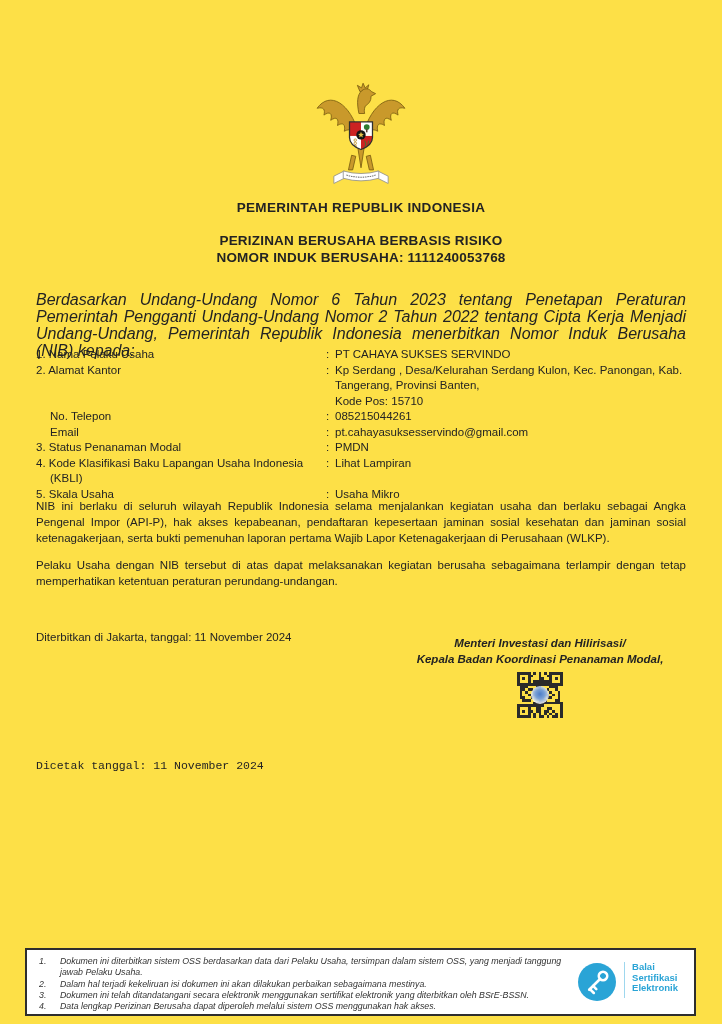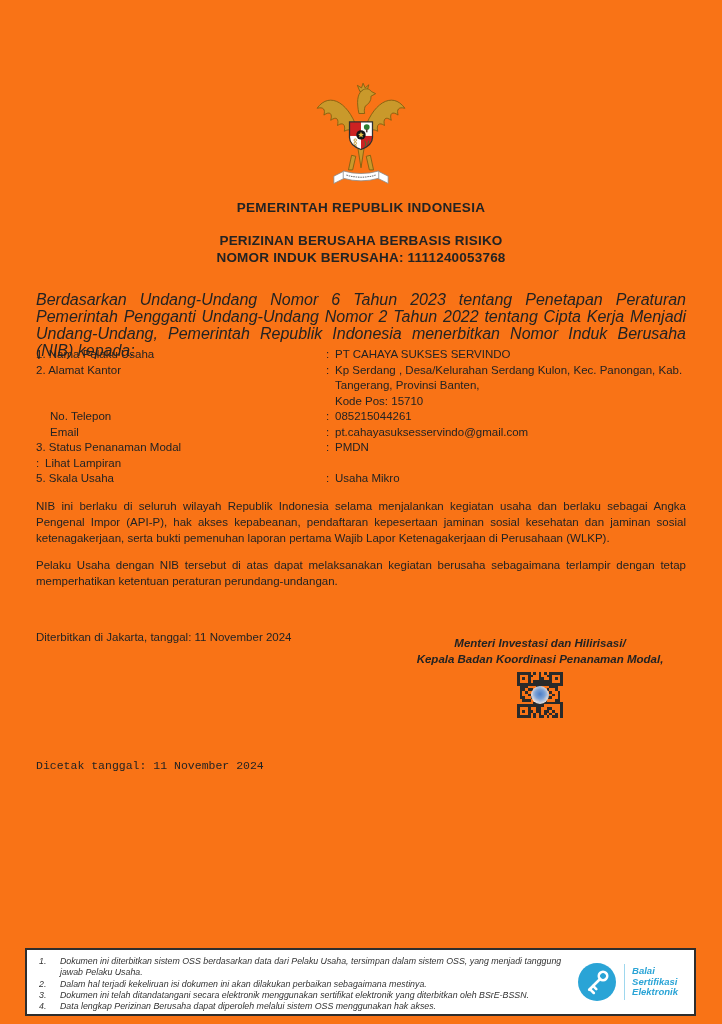--- a/index.html
+++ b/index.html
@@ -1,17 +1,17 @@
 <!DOCTYPE html>
 <html><head>
 <meta charset="utf-8">
 <style>
   html,body{margin:0;padding:0;background:#e9e9e9;}
   .page{
-    position:relative;width:722px;height:1024px;margin:0 auto;background:#f97316;
+    position:relative;width:722px;height:1024px;margin:0 auto;background:#fde047;
     font-family:"Liberation Sans",sans-serif;color:#232323;overflow:hidden;
   }
   .emblem{position:absolute;top:82px;left:50%;transform:translateX(-50%);}
   .h-gov{position:absolute;top:200px;left:0;right:0;text-align:center;
     font-size:13.5px;font-weight:bold;letter-spacing:.3px;}
   .h-title{position:absolute;top:233px;left:0;right:0;text-align:center;
     font-size:13.5px;font-weight:bold;line-height:16.5px;letter-spacing:.2px;}
   .intro{position:absolute;top:291px;left:36px;right:36px;margin:0;
     font-size:16px;line-height:17px;text-align:justify;font-style:italic;}
   .fields{position:absolute;top:347px;left:36px;right:34px;font-size:11.5px;line-height:15.5px;}
@@ -34,21 +34,21 @@
   .qr::after{content:"";position:absolute;left:14px;top:14px;width:18px;height:18px;border-radius:50%;
     background:radial-gradient(circle at 50% 45%, #4d7ec7 0%, #7aa1d6 35%, rgba(250,250,252,.85) 70%, rgba(255,255,255,0) 100%);}
   .sig-caption{line-height:14px;}
   .footer{position:absolute;top:948px;left:25px;width:671px;height:68px;
     border:2px solid #2e2e2e;box-sizing:border-box;padding:6px 10px 4px 12px;background:#fff;}
   .notes{width:538px;font-style:italic;font-size:8.8px;line-height:11.3px;color:#333;}
   .note{display:flex;}
   .note-num{flex:none;width:21px;}
   .note-text{flex:1;}
   .bse{position:absolute;right:16px;top:50%;transform:translateY(-50%);
-    display:flex;align-items:center;gap:7px;font-style:italic;}
+    display:flex;align-items:flex-start;gap:7px;}
   .bse-sep{width:1.5px;height:36px;background:#9ed7ee;}
   .bse-text{font-weight:bold;font-size:9.5px;line-height:10.5px;color:#2aa4d6;}
 </style>
 </head>
 <body>
 
 <div class="page">
 
   <div class="emblem">
     <svg width="94" height="110" viewBox="0 0 180 210">
@@ -136,20 +136,21 @@
         </div>
     </div>
     <div class="frow">
       <div class="flabel">3. Status Penanaman Modal</div>
       <div class="fval">
           <span class="colon">:</span>
         <div class="ftext">PMDN</div>
         </div>
     </div>
     <div class="frow">
+      <div class="flabel">4. Kode Klasifikasi Baku Lapangan Usaha Indonesia (KBLI)</div>
       <div class="fval">
           <span class="colon">:</span>
         <div class="ftext">Lihat Lampiran</div>
         </div>
     </div>
     <div class="frow">
       <div class="flabel">5. Skala Usaha</div>
       <div class="fval">
           <span class="colon">:</span>
         <div class="ftext">Usaha Mikro</div>

